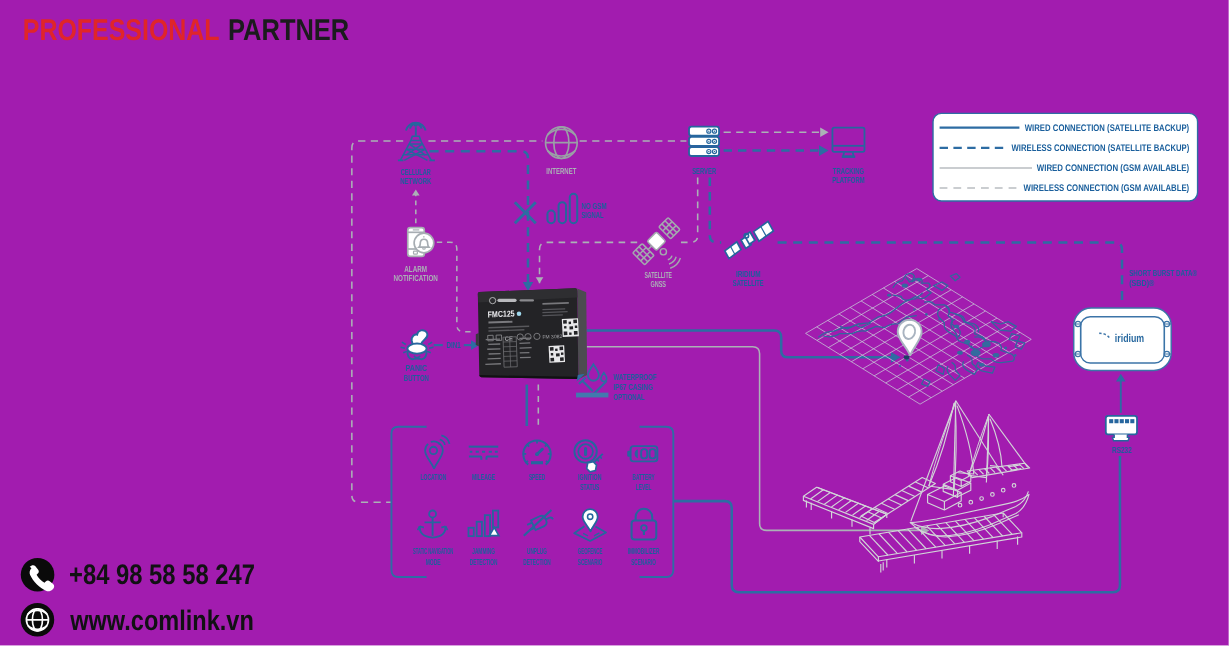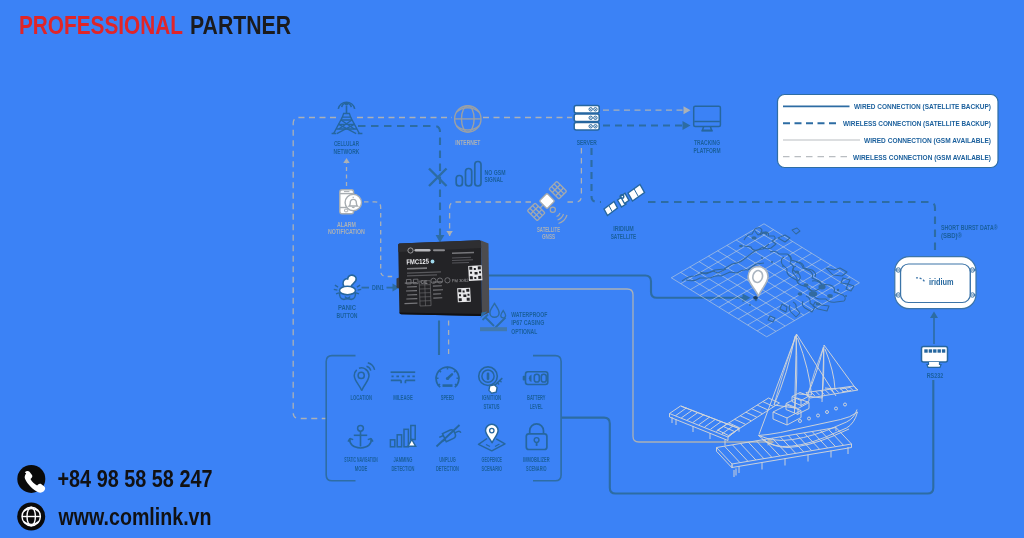--- a/index.html
+++ b/index.html
@@ -1,16 +1,16 @@
 <!DOCTYPE html>
 <html><head>
 <meta charset="utf-8">
 <style>
   html,body{margin:0;padding:0;background:#ffffff;}
-  #stage{position:relative;width:1024px;height:538px;background:#3b82f6;overflow:hidden;
+  #stage{position:relative;width:1024px;height:538px;background:#a21caf;overflow:hidden;
     font-family:"Liberation Sans",sans-serif;}
   svg text{font-family:"Liberation Sans",sans-serif;}
 </style>
 </head>
 <body>
 <div id="stage">
 <svg width="1024" height="538" viewBox="0 0 1024 538">
 
 <text x="19" y="33.5" font-size="25" font-weight="bold" fill="#e02529" textLength="164" lengthAdjust="spacingAndGlyphs">PROFESSIONAL</text>
 <text x="190" y="33.5" font-size="25" font-weight="bold" fill="#1b1b1d" textLength="101" lengthAdjust="spacingAndGlyphs">PARTNER</text>

